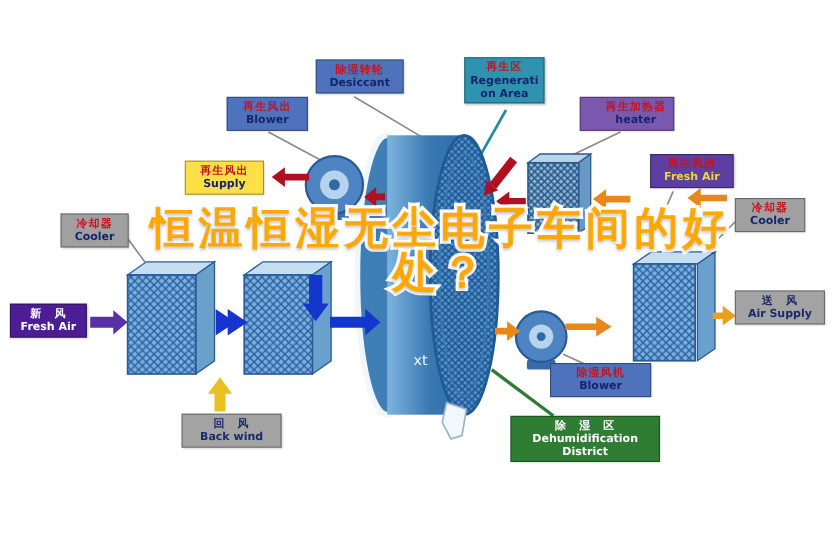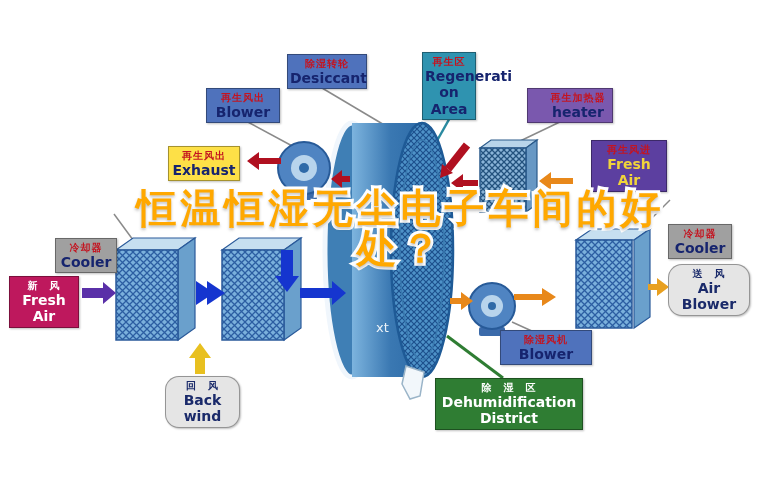--- a/index.html
+++ b/index.html
@@ -8,31 +8,31 @@
     font-family:"DejaVu Sans","Liberation Sans",sans-serif;
   }
   .stage svg{position:absolute;left:0;top:0;}
   
   .label{
     position:absolute;text-align:center;padding:3px 2px 2px;line-height:1.18;
     border:1px solid rgba(0,0,0,.35);box-shadow:1px 1px 2px rgba(0,0,0,.25);
     z-index:2;box-sizing:border-box;
   }
   .label .zh{display:block;font-weight:bold;font-size:10px;letter-spacing:1px;color:#c41420;}
-  .label .en{display:block;font-weight:bold;font-size:14px;color:#16246e;}
+  .label .en{display:block;font-weight:bold;font-size:10px;color:#16246e;}
   .lb-blue{background:#4f72bc;}
   .lb-teal{background:#2f93b0;}
   .lb-purple{background:#7a58ae;padding-left:18px;}
   .lb-brown{background:#fde047;}
   .lb-violet{background:#5c3fa0;}
   .lb-violet .en{color:#f0d43a;}
-  .lb-gray{background:#a0a0a0;margin-top:44px;}
-  .lb-navy{background:#be185d;}
+  .lb-gray{background:#a0a0a0;}
+  .lb-navy{background:#4c1d95;}
   .lb-navy .zh,.lb-navy .en{color:#ffffff;}
-  .lb-yellow{background:#e5e5e5;border-radius:14px;}
+  .lb-yellow{background:#a3a3a3;}
   .lb-yellow .zh,.lb-yellow .en{color:#1a2a6a;}
   .lb-green{background:#2f7d33;}
   .lb-green .zh,.lb-green .en{color:#ffffff;}
   
   .title{
     position:absolute;left:0;right:0;top:188px;text-align:center;z-index:5;
     pointer-events:none;
     margin-left:44px;
   }
   .title-line{
@@ -159,34 +159,34 @@
   <div class="label lb-blue" style="left:206px;top:88px;width:74px">
     <span class="zh">再生风出</span>
     <span class="en">Blower</span>
   </div>
 
   <div class="label lb-blue" style="left:287px;top:54px;width:80px">
     <span class="zh">除湿转轮</span>
     <span class="en">Desiccant</span>
   </div>
 
-  <div class="label lb-teal" style="left:422px;top:52px;width:54px">
+  <div class="label lb-teal" style="left:422px;top:52px;width:73px">
     <span class="zh">再生区</span>
     <span class="en">Regenerati</span>
     <span class="en">on Area</span>
   </div>
 
   <div class="label lb-purple" style="left:527px;top:88px;width:86px">
     <span class="zh">再生加热器</span>
     <span class="en">heater</span>
   </div>
 
   <div class="label lb-brown" style="left:168px;top:146px;width:72px">
     <span class="zh">再生风出</span>
-    <span class="en">Exhaust</span>
+    <span class="en">Supply</span>
   </div>
 
   <div class="label lb-violet" style="left:591px;top:140px;width:76px">
     <span class="zh">再生风进</span>
     <span class="en">Fresh Air</span>
   </div>
 
   <div class="label lb-gray" style="left:55px;top:194px;width:62px">
     <span class="zh">冷却器</span>
     <span class="en">Cooler</span>
@@ -195,36 +195,36 @@
   <div class="label lb-gray" style="left:668px;top:180px;width:64px">
     <span class="zh">冷却器</span>
     <span class="en">Cooler</span>
   </div>
 
   <div class="label lb-navy" style="left:9px;top:276px;width:70px">
     <span class="zh">新　风</span>
     <span class="en">Fresh Air</span>
   </div>
 
-  <div class="label lb-yellow" style="left:165px;top:376px;width:75px">
+  <div class="label lb-yellow" style="left:165px;top:376px;width:91px">
     <span class="zh">回　风</span>
     <span class="en">Back wind</span>
   </div>
 
   <div class="label lb-yellow" style="left:668px;top:264px;width:82px">
     <span class="zh">送　风</span>
-    <span class="en">Air Blower</span>
+    <span class="en">Air Supply</span>
   </div>
 
   <div class="label lb-blue" style="left:500px;top:330px;width:92px">
     <span class="zh">除湿风机</span>
     <span class="en">Blower</span>
   </div>
 
-  <div class="label lb-green" style="left:435px;top:378px;width:148px">
+  <div class="label lb-green" style="left:464px;top:378px;width:136px">
     <span class="zh">除　湿　区</span>
     <span class="en">Dehumidification</span>
     <span class="en">District</span>
   </div>
 
   <div class="title">
     <div class="title-line">恒温恒湿无尘电子车间的好</div>
     <div class="title-line">处？</div>
   </div>
 

